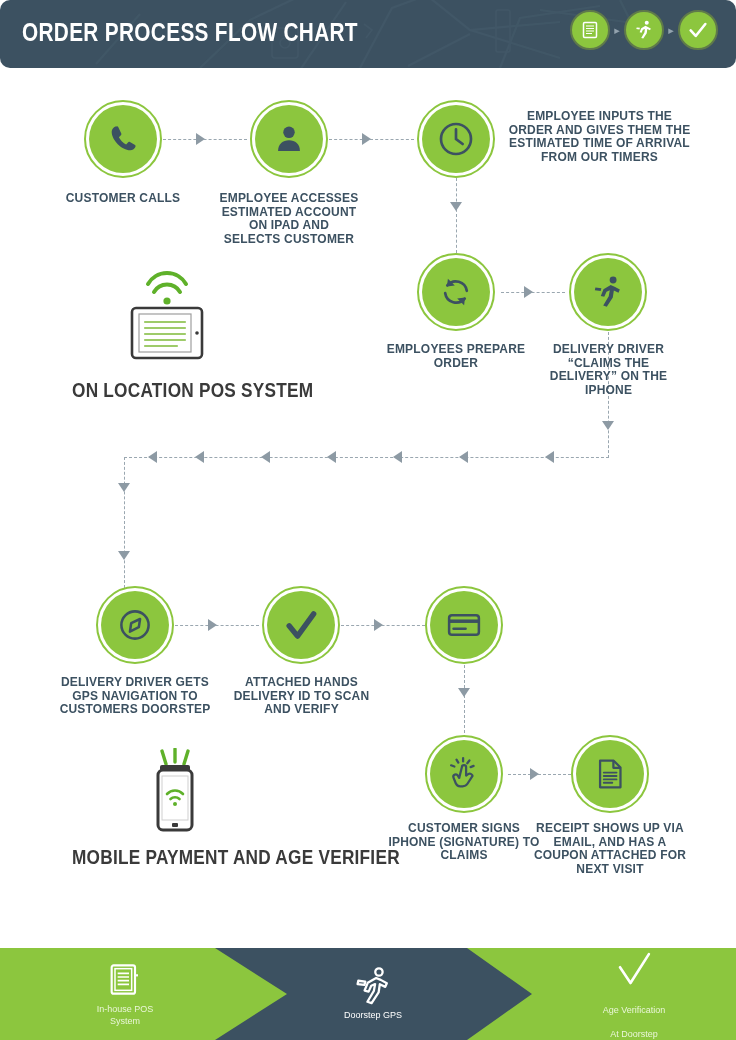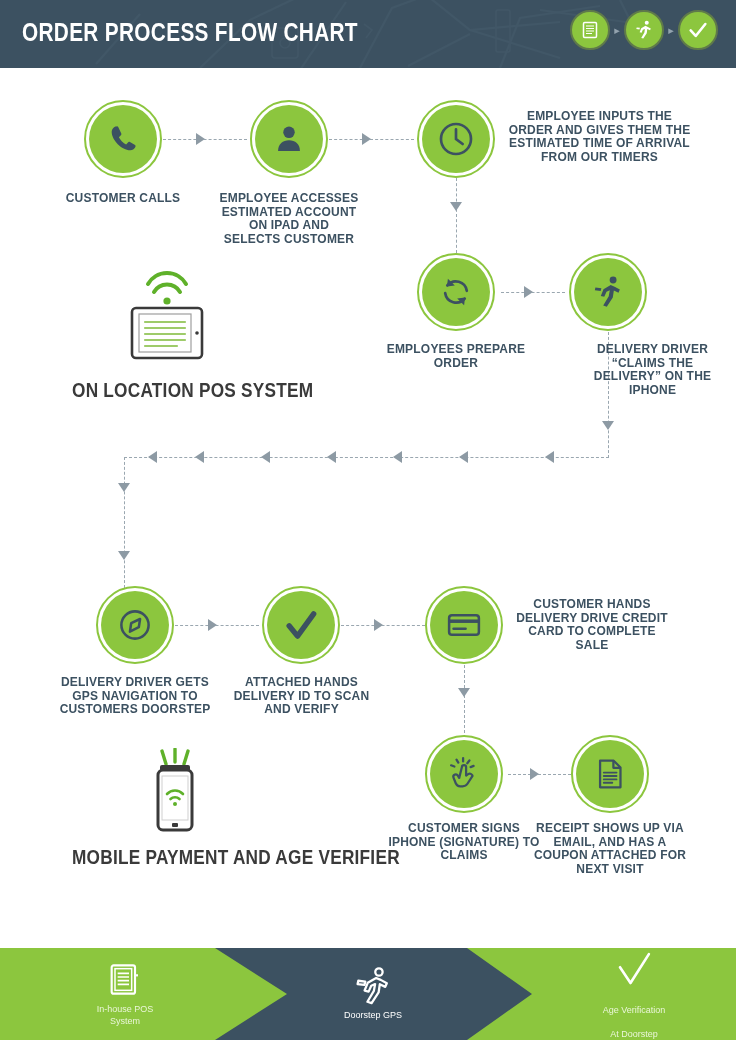--- a/index.html
+++ b/index.html
@@ -4,21 +4,21 @@
 <style>
   html,body{margin:0;padding:0;}
   body{
     width:736px;height:1040px;background:#ffffff;
     font-family:"Liberation Sans", sans-serif;
     -webkit-font-smoothing:antialiased;
   }
   #page{position:relative;width:736px;height:1040px;overflow:hidden;background:#fff;}
 
   
-  .header{position:absolute;left:0;top:0;width:736px;height:68px;background:#3c5161;overflow:hidden;}
+  .header{position:absolute;left:0;top:0;width:736px;height:68px;background:#3c5161;overflow:hidden;border-radius:10px;}
   .header-texture{position:absolute;inset:0;opacity:.22;}
   .header-title{
     position:absolute;left:22px;top:17px;
     color:#ffffff;font-size:26px;letter-spacing:.4px;
     font-weight:bold;font-family:"Liberation Sans Narrow","Liberation Sans",sans-serif;
     transform:scaleX(.80);transform-origin:left center;white-space:nowrap;
   }
   .hdr-icons{position:absolute;right:18px;top:10px;display:flex;align-items:center;gap:0;}
   .hdr-badge{
     width:36px;height:36px;border-radius:50%;
@@ -209,21 +209,21 @@
   <div class="node" style="left:569px;top:253px;">
     <div class="ring"></div>
     <div class="disc">
       <svg width="36" height="36" viewBox="0 0 24 24">
         <circle cx="15.4" cy="4" r="2.3" fill="#3c5161"></circle>
         <path d="M13.8 7.4 L9 10.2 L7.2 14.6 L9.5 15.2 L11 11.9 L13.2 10.9 L12.5 14.8 L8.8 21 L11.2 21.8 L15.2 15.7 L15.9 11 L19 12.5 L19.9 10.4 L16.4 8.5 Z" fill="#3c5161"></path>
         <path d="M7.6 9.5 L3.6 9.0 L3.2 10.9 L7.1 11.4 Z" fill="#3c5161"></path>
       </svg>
     </div>
   </div>
-  <div class="label" style="left:538px;top:343px;width:141px;margin-left:44px;">DELIVERY DRIVER “CLAIMS THE DELIVERY” ON THE IPHONE</div>
+  <div class="label" style="left:538px;top:343px;width:141px;">DELIVERY DRIVER “CLAIMS THE DELIVERY” ON THE IPHONE</div>
 
   <div class="node" style="left:96px;top:586px;">
     <div class="ring"></div>
     <div class="disc">
       <svg width="38" height="38" viewBox="0 0 24 24">
         <circle cx="12" cy="12" r="8.6" fill="none" stroke="#3c5161" stroke-width="1.6"></circle>
         <path d="M15.2 8.2 L9.6 10.8 L8.8 16.2 L14.4 13.4 Z" fill="none" stroke="#3c5161" stroke-width="1.6" stroke-linejoin="round"></path>
       </svg>
     </div>
   </div>
@@ -242,21 +242,20 @@
   <div class="node" style="left:425px;top:586px;">
     <div class="ring"></div>
     <div class="disc">
       <svg width="38" height="38" viewBox="0 0 24 24">
         <rect x="2.6" y="5.8" width="18.8" height="12.4" rx="1.8" fill="none" stroke="#3c5161" stroke-width="1.6"></rect>
         <path d="M2.6 9.6 H21.4" stroke="#3c5161" stroke-width="2.2"></path>
         <path d="M5.4 14.4 H13" stroke="#3c5161" stroke-width="1.6" stroke-linecap="round"></path>
       </svg>
     </div>
   </div>
-  <div class="label left" style="left:512px;top:598px;width:160px;text-align:center;">CUSTOMER HANDS DELIVERY DRIVE CREDIT CARD TO COMPLETE SALE</div>
 
   <div class="node" style="left:425px;top:735px;">
     <div class="ring"></div>
     <div class="disc">
       <svg width="36" height="36" viewBox="0 0 24 24">
         <g stroke="#3c5161" stroke-width="1.5" stroke-linecap="round" fill="none">
           <path d="M8.2 4.4 L7.0 2.4"></path>
             <path d="M11.4 3.6 L11.4 1.4"></path>
             <path d="M14.2 4.8 L15.6 3.0"></path>
           <path d="M5.6 7.0 L3.4 6.2"></path>

